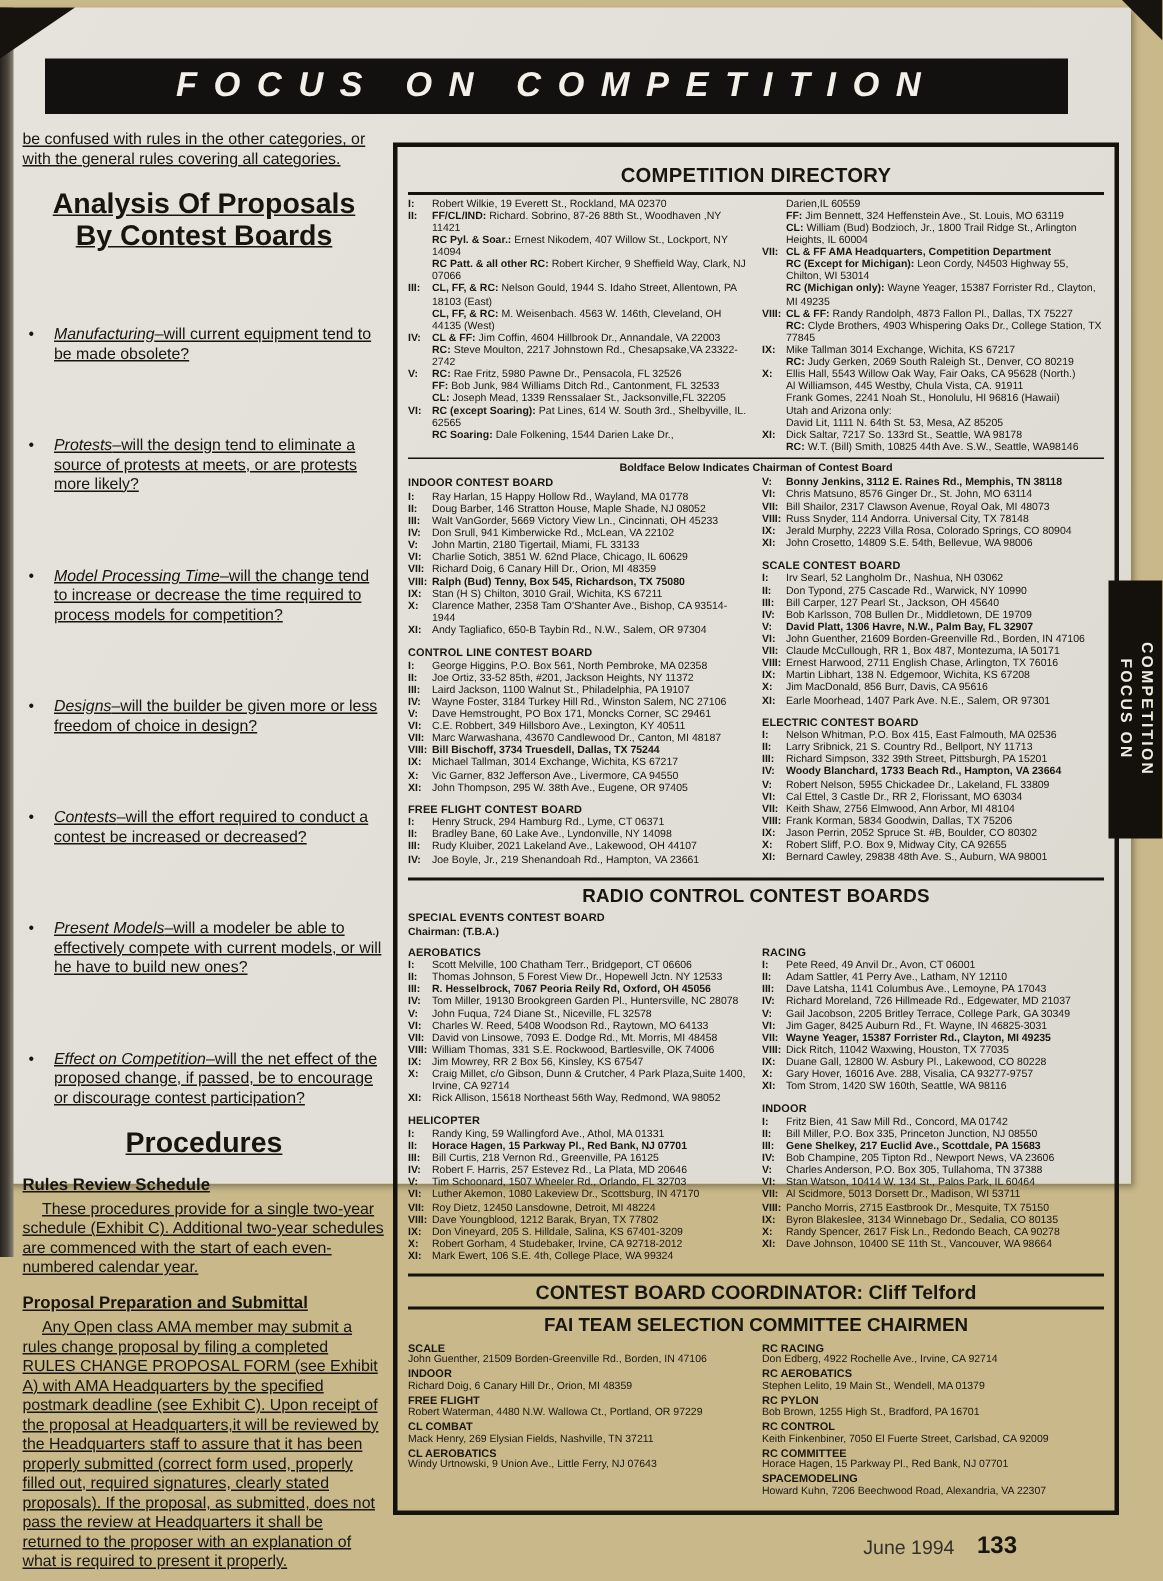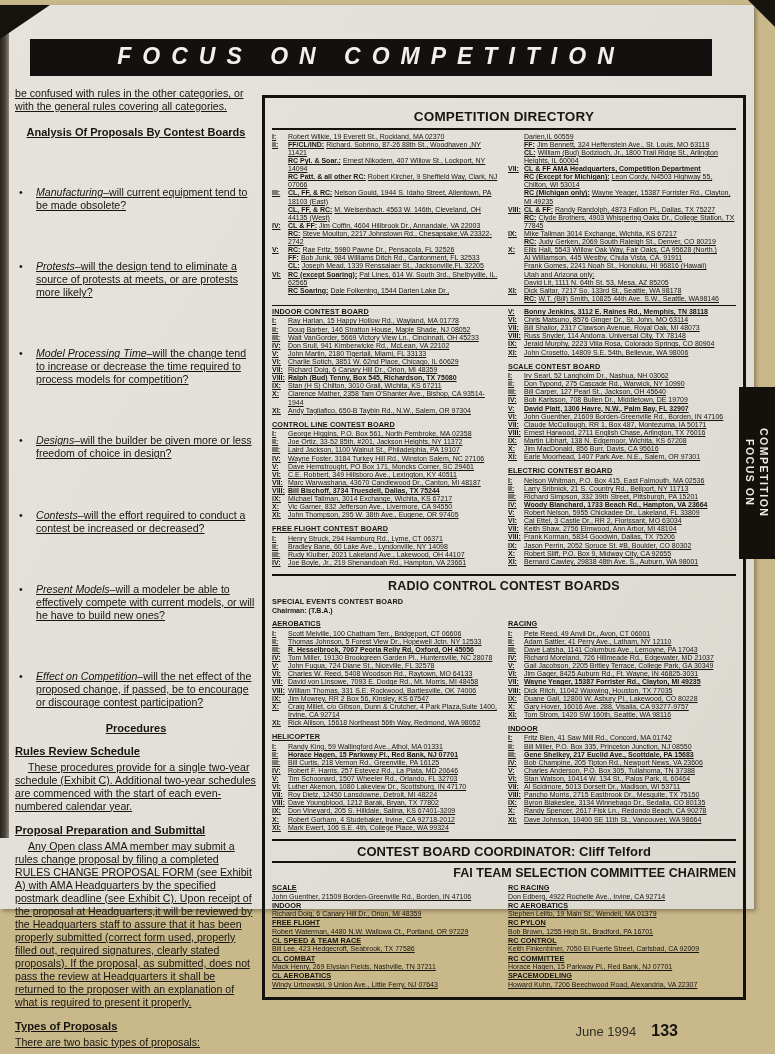--- a/index.html
+++ b/index.html
@@ -3,21 +3,21 @@
 <meta charset="utf-8">
 <style>
   html,body{margin:0;padding:0}
   body{
     width:775px;height:1054px;position:relative;overflow:hidden;
     background:#c9b88a;
     font-family:"Liberation Sans",sans-serif;
     -webkit-font-smoothing:antialiased;
   }
   .paper{
-    position:absolute;left:0;top:5px;width:754px;height:904px;
+    position:absolute;left:0;top:5px;width:754px;height:784px;
     background:linear-gradient(120deg,#e6e3dc 0%,#e2dfd8 55%,#dbd8d0 100%);
     box-shadow:2px 2px 4px rgba(60,50,30,.45);
   }
   .edge-left{position:absolute;left:0;top:0;width:9px;height:833px;
     background:linear-gradient(to right,#26231e,#4a443b 55%,#8a8376);}
   .corner-tl{position:absolute;left:0;top:0;width:0;height:0;
     border-top:34px solid #16130e;border-right:50px solid transparent;}
   .corner-tr{position:absolute;right:0;top:0;width:0;height:0;
     border-top:27px solid #17140f;border-left:27px solid transparent;}
   
@@ -26,53 +26,53 @@
     background:#131110;display:flex;align-items:center;justify-content:center;
   }
   .header-bar .ht{
     color:#f3f0e9;font-weight:bold;font-style:italic;font-size:23px;
     letter-spacing:11px;white-space:nowrap;transform:translateY(-1px);
   }
   
   .article{position:absolute;left:15px;top:82px;width:242px;
     font-size:10.6px;line-height:1.23;color:#17150f;text-decoration:underline;}
   .article p{margin:0 0 2px}
-  .center-head{font-size:11px;font-weight:bold;text-align:center;line-height:1.12;margin:13px 6px 9px;}
+  .center-head{font-size:19px;font-weight:bold;text-align:center;line-height:1.12;margin:13px 6px 9px;}
   .sub-head{font-size:11.2px;font-weight:bold;margin:11px 0 2px;}
   .bullets{list-style:none;margin:2px 0 0;padding:0;}
   .bullets li{position:relative;padding-left:21px;margin-bottom:1px;margin-top:48px;}
   .bullets li::before{content:"•";position:absolute;left:4px;top:0;}
   .i{font-style:italic}
   .b{font-weight:bold}
   .ind{text-indent:13px}
   
   .dirbox{
     position:absolute;left:262px;top:90px;width:484px;box-sizing:border-box;
     border:3px solid #14120d;padding:10px 7px 7px;
     font-size:7px;line-height:1.16;color:#181610;
   }
   .dir-title{text-align:center;font-weight:bold;font-size:13.5px;margin:1px 0 3px;letter-spacing:.2px;}
   .rule{height:2px;background:#14120d;margin:1px 0 3px;}
   .rule.thin{height:1px;margin:2px 0 2px;}
-  .two-col{display:flex;gap:8px;text-decoration:underline;}
+  .two-col{display:flex;gap:8px;}
   .col{flex:1 1 0;min-width:0;}
   .dline{display:flex;}
   .num{flex:0 0 16px;font-weight:bold;}
   .body{flex:1;min-width:0;}
   .lbl{font-weight:bold;}
   .lbl:not(:empty){margin-right:2px;}
   .note{text-align:center;font-weight:bold;font-size:7.2px;margin:0 0 2px;}
   .board{margin-bottom:6px;}
   .btitle{font-weight:bold;font-size:7.3px;margin-bottom:1px;letter-spacing:.1px;}
   .btitle:empty{display:none;}
   .rc-head{text-align:center;font-weight:bold;font-size:12.5px;margin:3px 0 4px;letter-spacing:.2px;}
   .special{margin:0 0 5px;}
   .chair{font-weight:bold;}
   .coord{text-align:center;font-weight:bold;font-size:13px;margin:2px 0;}
-  .fai-title{text-align:right;font-weight:bold;font-size:12.5px;margin:0 0 4px;}
+  .fai-title{text-align:center;font-weight:bold;font-size:12.5px;margin:0 0 4px;}
   .fai-item{margin-bottom:1px;}
   .fcat{font-weight:bold;font-size:7.3px;}
   
   .side-tab{
     position:absolute;right:0;top:387px;width:36px;height:172px;background:#14110c;
     display:flex;flex-direction:row;align-items:center;justify-content:center;gap:2px;
   }
   .vtext{writing-mode:vertical-rl;color:#efece4;font-weight:bold;font-size:10.5px;
     letter-spacing:1.5px;white-space:nowrap;}
   
@@ -240,20 +240,21 @@
             <span class="body"><span class="lbl"></span><span>Dick Saltar, 7217 So. 133rd St., Seattle, WA 98178</span></span>
           </div>
           <div class="dline">
             <span class="num"></span>
             <span class="body"><span class="lbl">RC:</span><span>W.T. (Bill) Smith, 10825 44th Ave. S.W., Seattle, WA98146</span></span>
           </div>
         </div>
     </div>
 
     <div class="rule thin"></div>
+    <div class="note">Boldface Below Indicates Chairman of Contest Board</div>
 
     <div class="two-col">
       <div class="col">
           <div class="board">
           <div class="btitle">INDOOR CONTEST BOARD</div>
           <div>
               <div class="dline">
                 <span class="num">I:</span>
                 <span class="body">Ray Harlan, 15 Happy Hollow Rd., Wayland, MA 01778</span>
               </div>
@@ -731,24 +732,20 @@
           </div>
           <div class="fai-item">
             <div class="fcat">INDOOR</div>
             <div>Richard Doig, 6 Canary Hill Dr., Orion, MI 48359</div>
           </div>
           <div class="fai-item">
             <div class="fcat">FREE FLIGHT</div>
             <div>Robert Waterman, 4480 N.W. Wallowa Ct., Portland, OR 97229</div>
           </div>
           <div class="fai-item">
-            <div class="fcat">CL SPEED &amp; TEAM RACE</div>
-            <div>Bill Lee, 423 Hedgecroft, Seabrook, TX 77586</div>
-          </div>
-          <div class="fai-item">
             <div class="fcat">CL COMBAT</div>
             <div>Mack Henry, 269 Elysian Fields, Nashville, TN 37211</div>
           </div>
           <div class="fai-item">
             <div class="fcat">CL AEROBATICS</div>
             <div>Windy Urtnowski, 9 Union Ave., Little Ferry, NJ 07643</div>
           </div>
         </div>
       <div class="col">
           <div class="fai-item">

